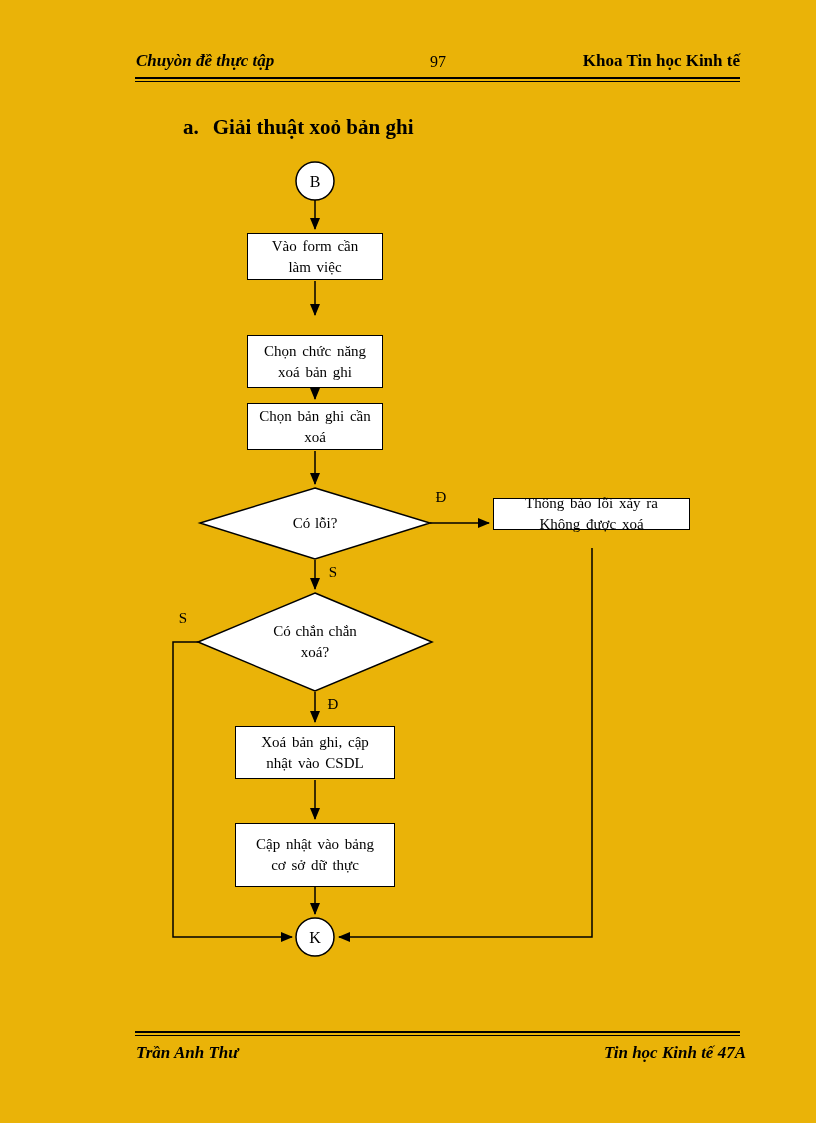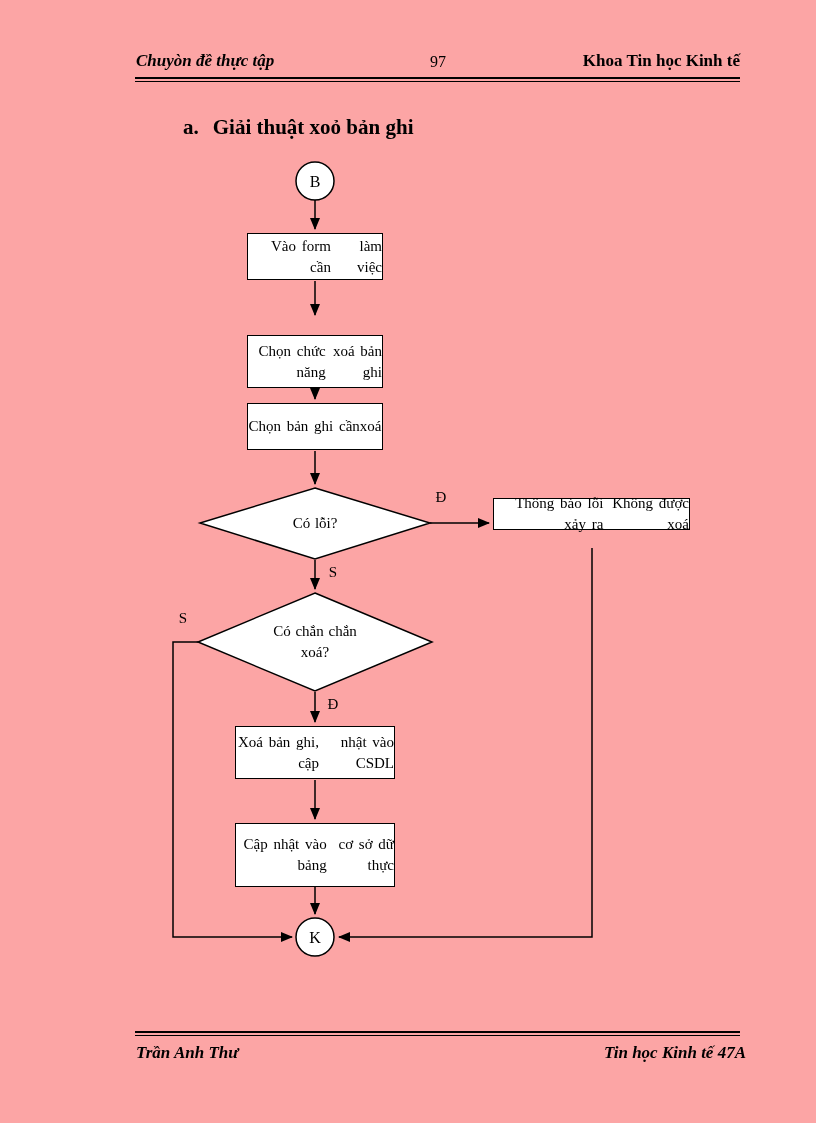--- a/index.html
+++ b/index.html
@@ -1,19 +1,19 @@
 <!DOCTYPE html>
 <html><head>
 <meta charset="utf-8">
 <style>
   * { margin:0; padding:0; box-sizing:border-box; }
   html,body { background:#e8e8e8; }
   .page {
     position:relative; width:816px; height:1123px; margin:0 auto;
-    background:#fca5a5; color:#000;
+    background:#eab308; color:#000;
     font-family:"Liberation Serif","DejaVu Serif",serif;
     overflow:hidden;
   }
   
   .hdr-left  { position:absolute; left:136px; top:51px; font-size:17px; font-weight:bold; font-style:italic; }
   .hdr-center{ position:absolute; left:136px; right:76px; top:53px; text-align:center; font-size:16px; }
   .hdr-right { position:absolute; right:76px; top:51px; font-size:17px; font-weight:bold; }
   .rule-double {
     position:absolute; left:135px; width:605px; height:5px;
     border-top:2px solid #000; border-bottom:1px solid #000;
@@ -22,21 +22,21 @@
   .ftr-rule { top:1031px; }
   .ftr-left  { position:absolute; left:136px; top:1043px; font-size:17px; font-weight:bold; font-style:italic; }
   .ftr-right { position:absolute; right:70px; top:1043px; font-size:17px; font-weight:bold; font-style:italic; }
   
   .section-title { position:absolute; left:183px; top:115px; font-size:21px; font-weight:bold; }
   .section-title .idx { margin-right:14px; }
   
   .chart-svg { position:absolute; left:0; top:0; width:816px; height:1123px; z-index:1; }
   .node {
     position:absolute; z-index:2; background:#fff; border:1.5px solid #000;
-    display:flex; flex-direction:row; align-items:center; justify-content:center;
+    display:flex; flex-direction:column; align-items:center; justify-content:center;
     font-size:15px; line-height:21px; text-align:right; word-spacing:2px;
   }
   .free-label {
     position:absolute; z-index:3; background:transparent;
     font-size:15px; line-height:18px; text-align:center;
   }
   .shape-label { position:absolute; z-index:2; display:flex; flex-direction:column;
     align-items:center; justify-content:center; font-size:15px; line-height:21px;
     text-align:center; word-spacing:1px; background:transparent; }
   .circle-label { font-size:16px; }

